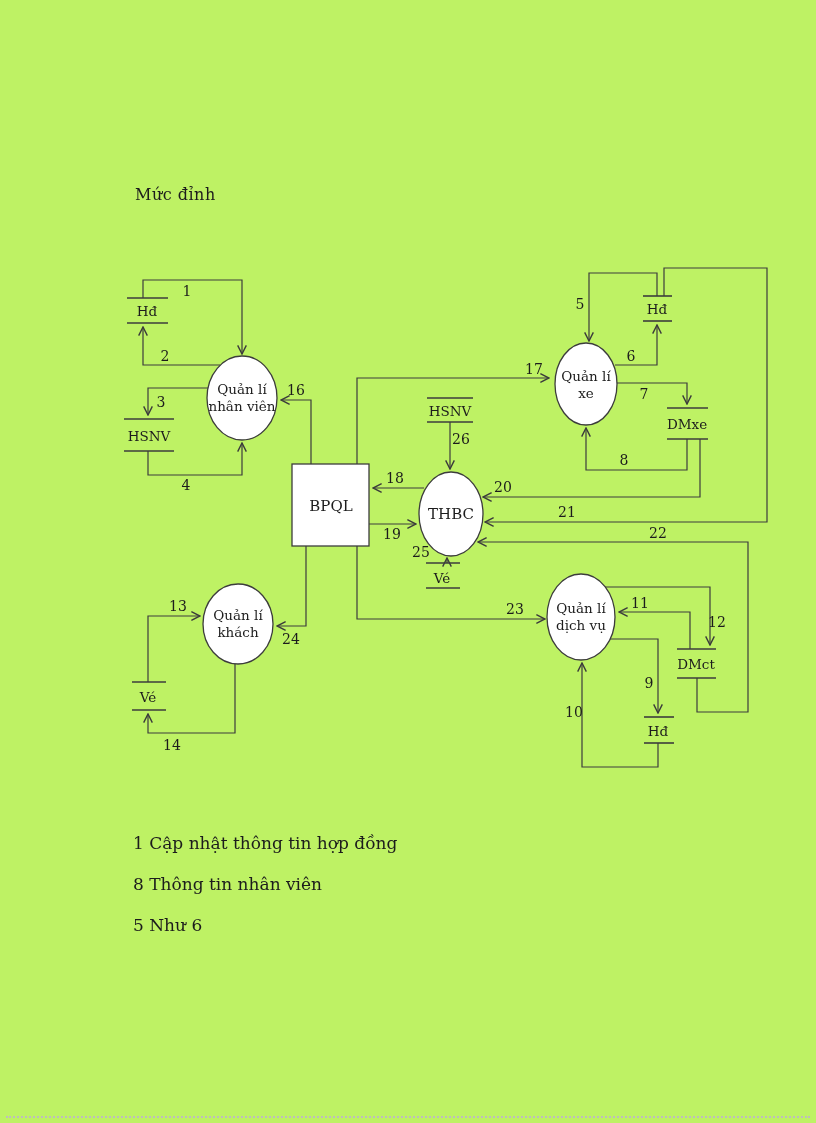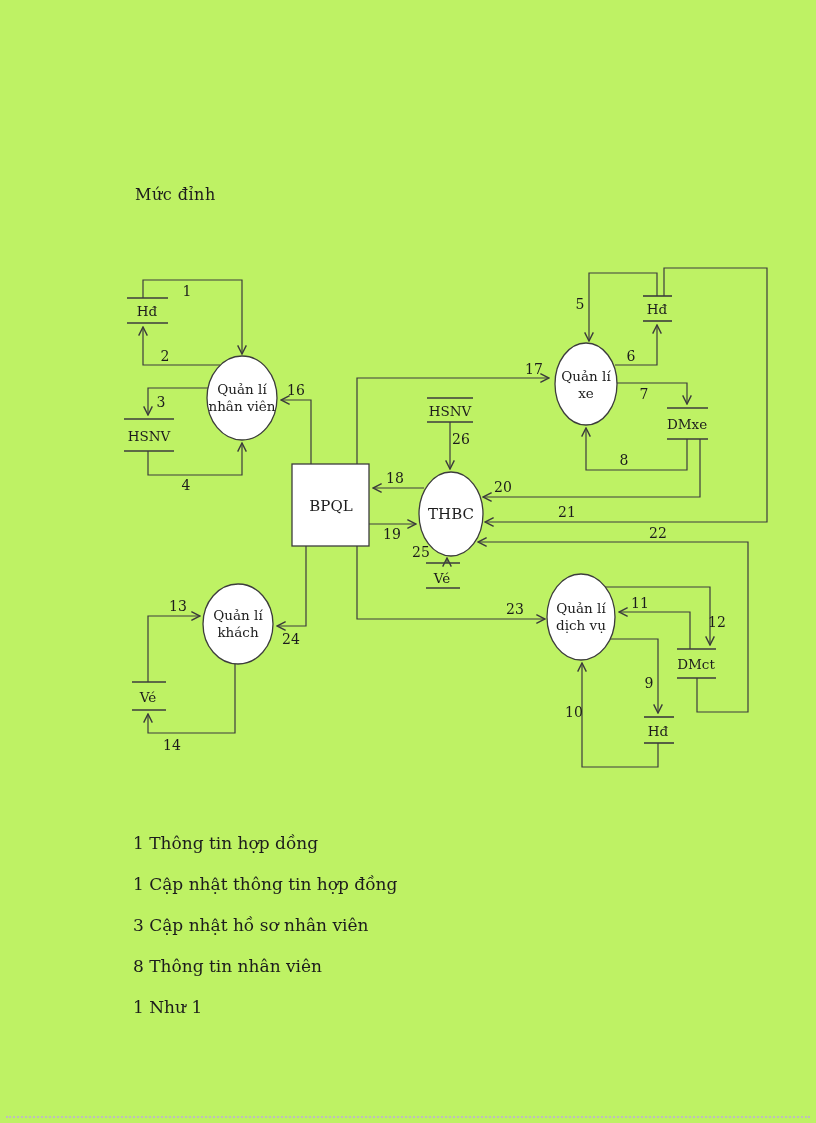--- a/index.html
+++ b/index.html
@@ -181,21 +181,19 @@
       <text class="num" x="658" y="538">22</text>
       <text class="num" x="515" y="614">23</text>
       <text class="num" x="291" y="644">24</text>
       <text class="num" x="421" y="557">25</text>
       <text class="num" x="461" y="444">26</text>
     </g>
   </svg>
 
   
   <div class="legend">
-    <div class="legend-item">1 Thông tin hợp dồng</div>
     <div class="legend-item">1 Cập nhật thông tin hợp đồng</div>
-    <div class="legend-item">3 Cập nhật hồ sơ nhân viên</div>
     <div class="legend-item">8 Thông tin nhân viên</div>
-    <div class="legend-item">1 Như 1</div>
+    <div class="legend-item">5 Như 6</div>
   </div>
 
   <div class="bottom-dots"></div>
 </div>
 
 </body></html>

